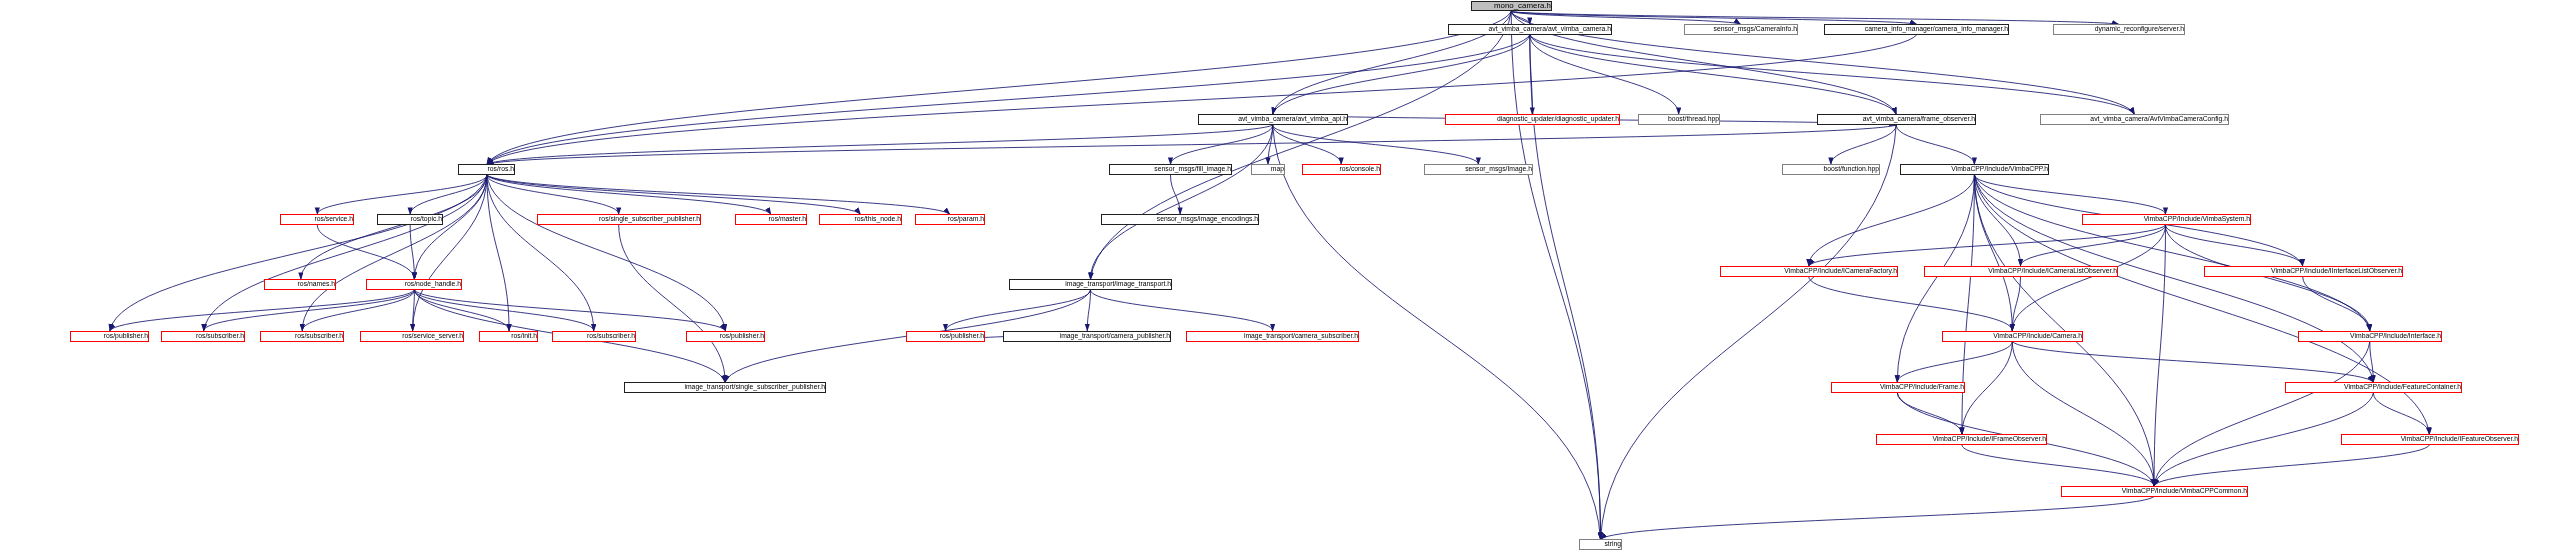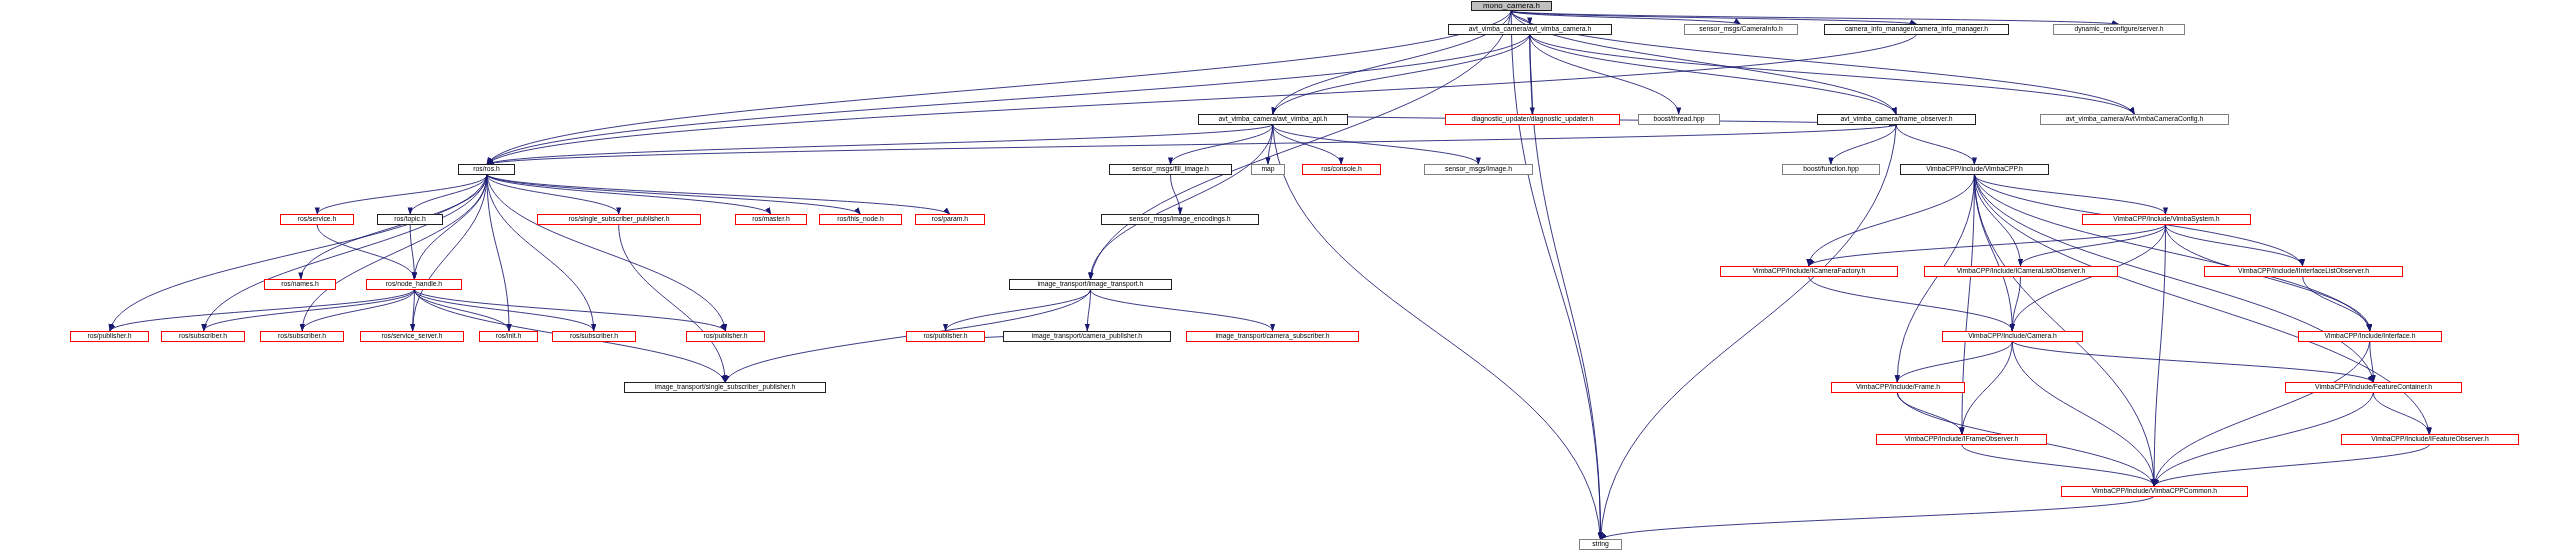--- a/index.html
+++ b/index.html
@@ -1,20 +1,20 @@
 <!DOCTYPE html>
 <html style="font-size:11.4px"><head>
 <meta charset="utf-8">
 <style>
   html,body{margin:0;padding:0;background:#ffffff;}
   #stage{position:relative;width:2576px;height:560px;background:#ffffff;
          font-family:"Liberation Sans","DejaVu Sans",sans-serif;overflow:hidden;}
   #edges{position:absolute;left:0;top:0;width:2576px;height:560px;}
   .node{position:absolute;box-sizing:border-box;display:flex;align-items:center;
-        justify-content:center;white-space:nowrap;background:#ffffff;
+        justify-content:flex-end;white-space:nowrap;background:#ffffff;
         border:0.7px solid #808080;color:#000000;line-height:1;}
   .node.red{border:0.7px solid #ff0000;}
   .node.black{border:0.7px solid #202020;}
   .node.root{background:#bfbfbf;border:0.7px solid #202020;}
 </style>
 </head>
 <body>
 
 <div id="stage">
   <svg id="edges" viewBox="0 0 3605 784" xmlns="http://www.w3.org/2000/svg">

